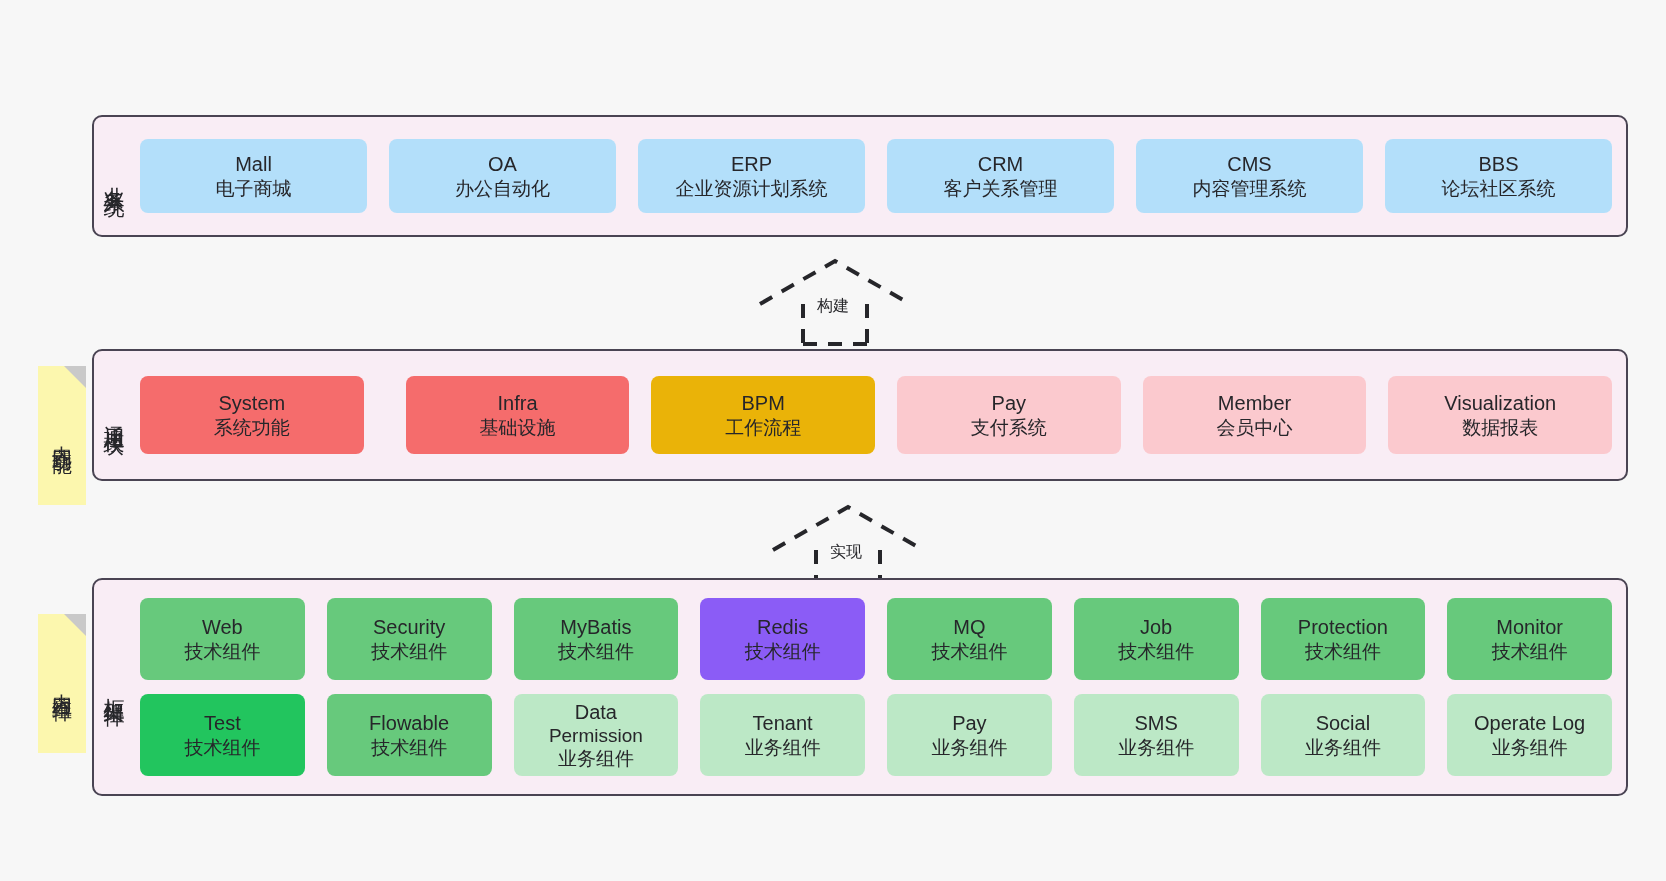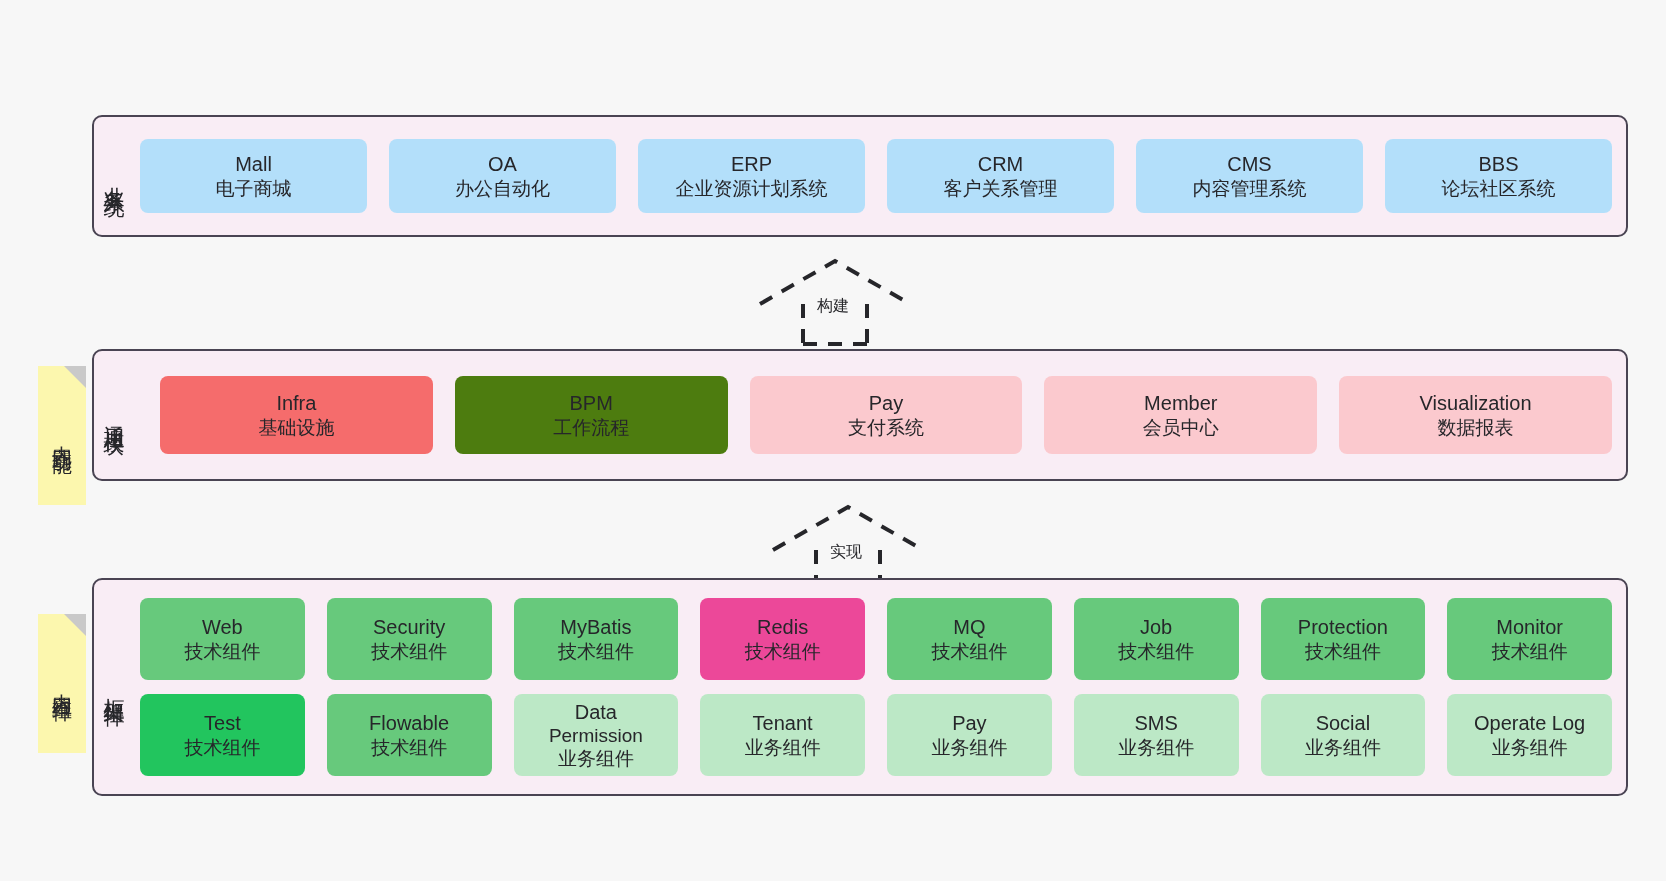--- a/index.html
+++ b/index.html
@@ -177,25 +177,29 @@
           <span class="t2">论坛社区系统</span>
         </div>
       </div>
     </div>
   </div>
 
   <div class="layer" id="layer-module" style="background: rgb(249, 237, 245); border-color: rgb(74, 68, 83);">
     <div class="layer-title">通用模块</div>
     <div class="layer-body">
       <div class="row">
+        <div class="cell v-core" style="background: rgb(245, 108, 108);">
+          <span class="t1">System</span>
+          <span class="t2">系统功能</span>
+        </div>
         <div class="cell v-core" style="background: rgb(245, 108, 108); margin-left: 20px;">
           <span class="t1">Infra</span>
           <span class="t2">基础设施</span>
         </div>
-        <div class="cell v-plain" style="background: #4d7c0f;">
+        <div class="cell v-plain" style="background: #eab308;">
           <span class="t1">BPM</span>
           <span class="t2">工作流程</span>
         </div>
         <div class="cell v-plain" style="background: rgb(251, 201, 206);">
           <span class="t1">Pay</span>
           <span class="t2">支付系统</span>
         </div>
         <div class="cell v-plain" style="background: rgb(251, 201, 206);">
           <span class="t1">Member</span>
           <span class="t2">会员中心</span>
@@ -217,21 +221,21 @@
           <span class="t2">技术组件</span>
         </div>
         <div class="cell v-tech" style="background: rgb(103, 201, 124);">
           <span class="t1">Security</span>
           <span class="t2">技术组件</span>
         </div>
         <div class="cell v-tech" style="background: rgb(103, 201, 124);">
           <span class="t1">MyBatis</span>
           <span class="t2">技术组件</span>
         </div>
-        <div class="cell v-tech" style="background: #ec4899;">
+        <div class="cell v-tech" style="background: #8b5cf6;">
           <span class="t1">Redis</span>
           <span class="t2">技术组件</span>
         </div>
         <div class="cell v-tech" style="background: rgb(103, 201, 124);">
           <span class="t1">MQ</span>
           <span class="t2">技术组件</span>
         </div>
         <div class="cell v-tech" style="background: rgb(103, 201, 124);">
           <span class="t1">Job</span>
           <span class="t2">技术组件</span>

